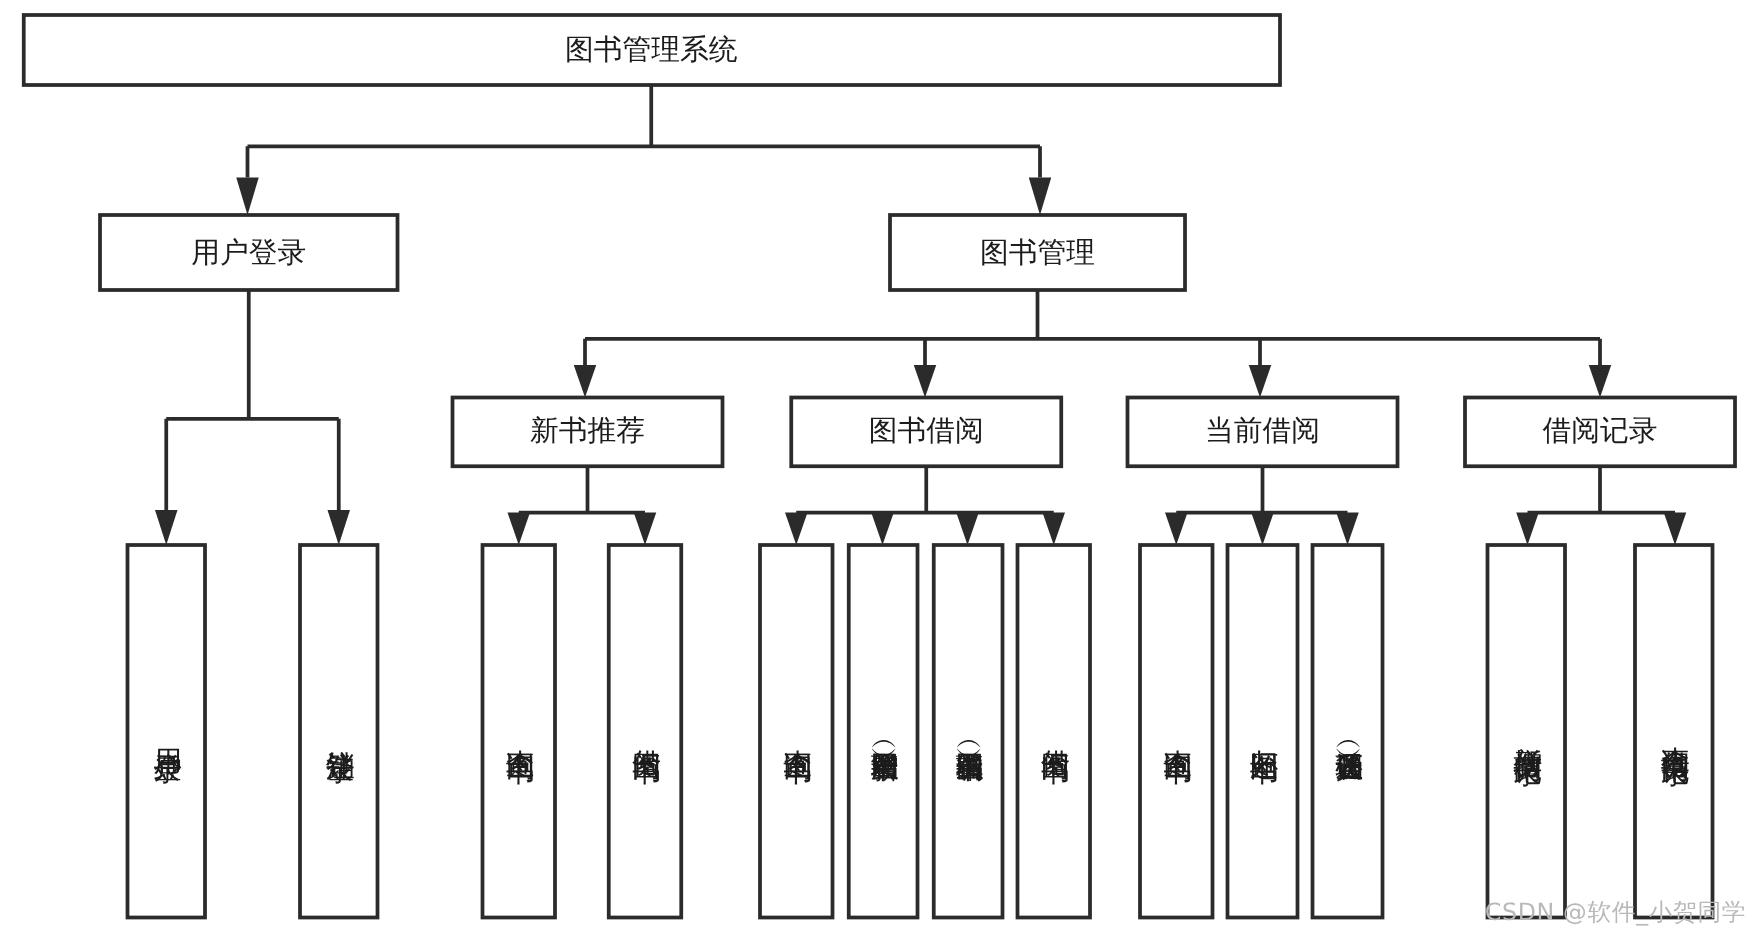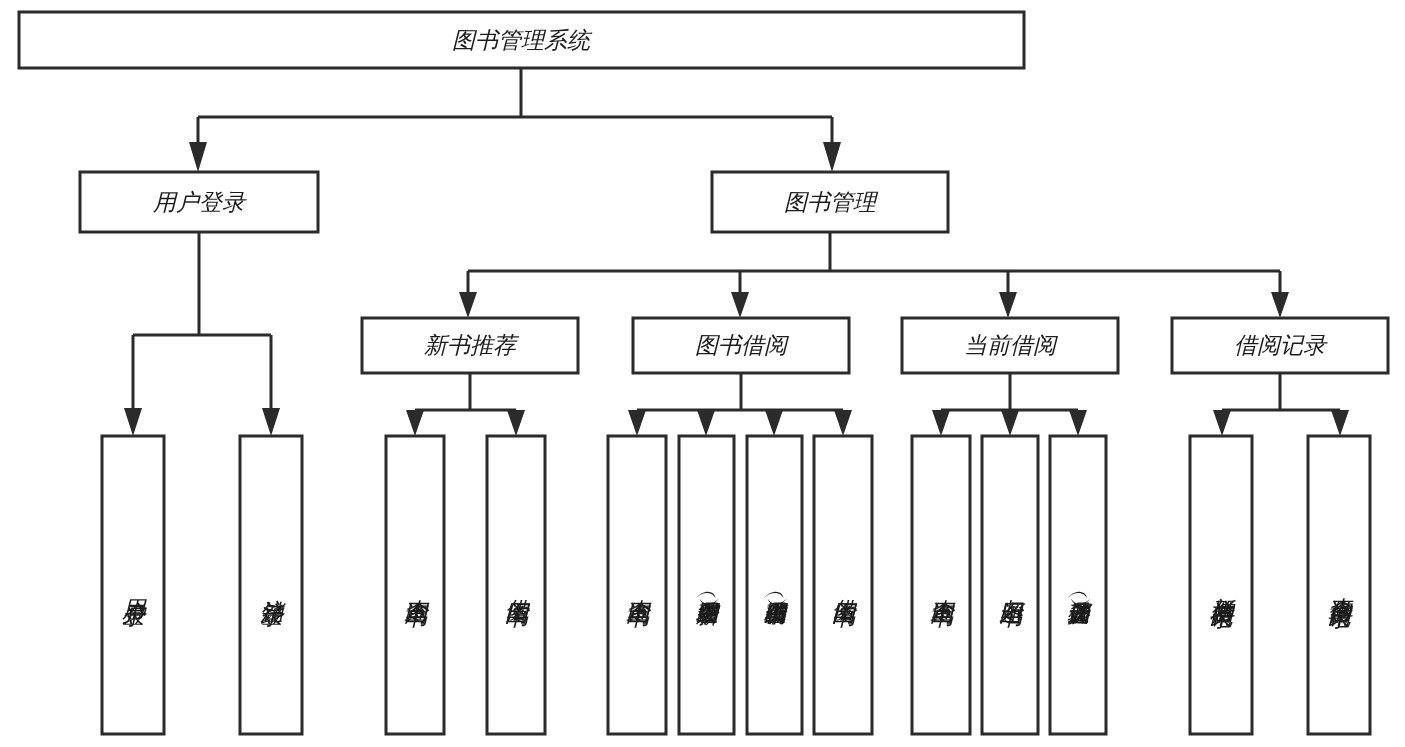--- a/index.html
+++ b/index.html
@@ -10,21 +10,20 @@
   }
   body {
     font-family: "Liberation Sans", "DejaVu Sans", sans-serif;
   }
   #diagram-root {
     position: relative;
     width: 1405px;
     height: 747px;
     background: #ffffff;
     overflow: hidden;
-    font-style: italic;
   }
   svg#tree-svg {
     position: absolute;
     left: 0;
     top: 0;
     width: 1405px;
     height: 747px;
     display: block;
   }
   .node-box {
@@ -248,14 +247,15 @@
     <span class="vert-label tight">确认归还（管理员）</span>
   </div>
 
   <div class="vert-label-wrap" style="left:1190px; top:436px; width:62px; height:298px;">
     <span class="vert-label">新增借阅记录</span>
   </div>
   <div class="vert-label-wrap" style="left:1308px; top:436px; width:62px; height:298px;">
     <span class="vert-label">查询借阅记录</span>
   </div>
 
+  <div class="watermark">CSDN @软件_小贺同学</div>
 
 </div>
 
 </body></html>

